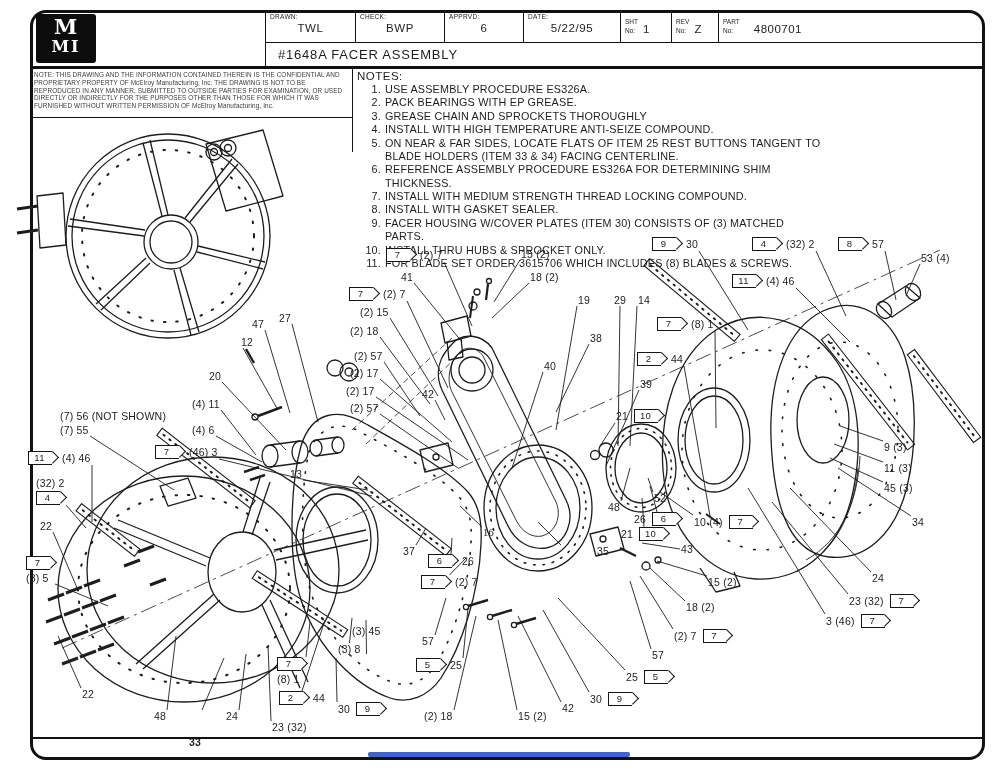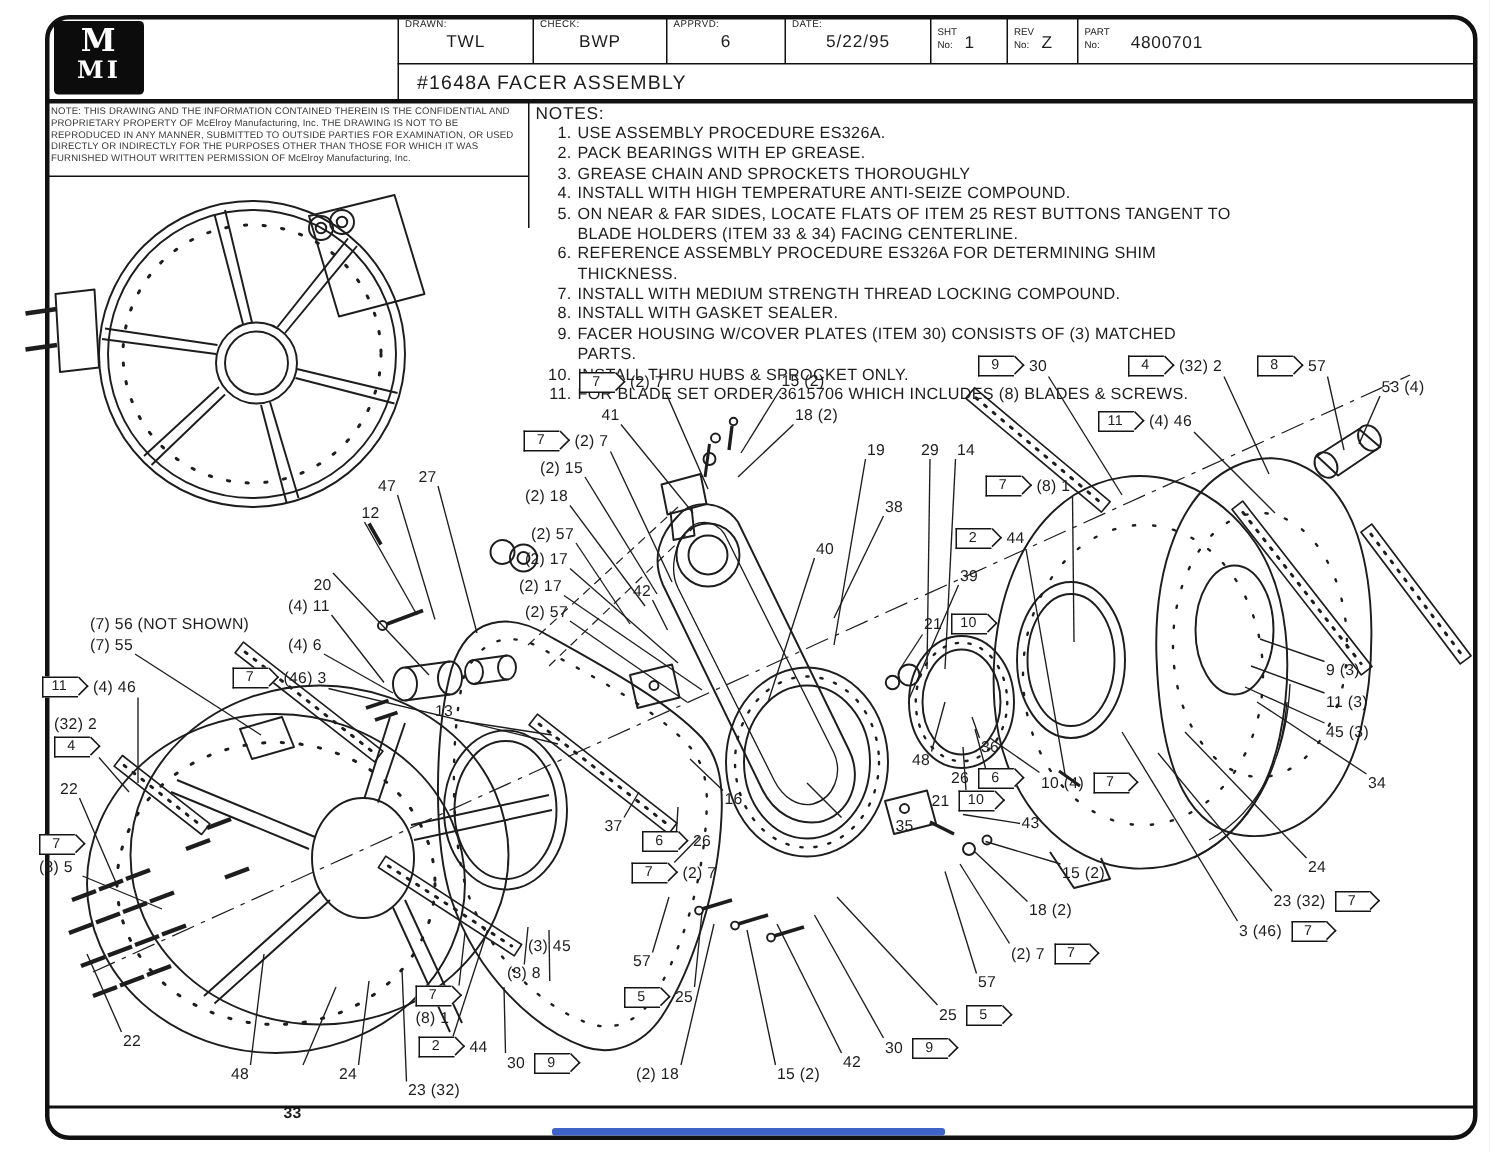--- a/index.html
+++ b/index.html
@@ -498,21 +498,21 @@
       </div>
       <div class="callout" style="left: 849px; top: 594px;">
         <span>23 (32)</span>
         <span class="flag">7</span>
       </div>
       <div class="callout" style="left: 826px; top: 614px;">
         <span>3 (46)</span>
         <span class="flag">7</span>
       </div>
       <div class="callout" style="left: 654px; top: 492px;">
-        <span>36</span>
+        <span>52</span>
       </div>
       <div class="callout" style="left: 608px; top: 501px;">
         <span>48</span>
       </div>
       <div class="callout" style="left: 634px; top: 512px;">
         <span>26</span>
         <span class="flag">6</span>
       </div>
       <div class="callout" style="left: 621px; top: 527px;">
         <span>21</span>
@@ -534,21 +534,21 @@
       <div class="callout" style="left: 674px; top: 629px;">
         <span>(2) 7</span>
         <span class="flag">7</span>
       </div>
       <div class="callout" style="left: 652px; top: 649px;">
         <span>57</span>
       </div>
       <div class="callout" style="left: 403px; top: 545px;">
         <span>37</span>
       </div>
-      <div class="callout" style="left: 483px; top: 527px;">
+      <div class="callout" style="left: 483px; top: 527px; font-family: Liberation Serif, serif;">
         <span>16</span>
       </div>
       <div class="callout" style="left: 428px; top: 554px;">
         <span class="flag">6</span>
         <span>26</span>
       </div>
       <div class="callout" style="left: 421px; top: 575px;">
         <span class="flag">7</span>
         <span>(2) 7</span>
       </div>
@@ -612,21 +612,21 @@
       </div>
       <div class="callout" style="left: 230px; top: 336px; margin-left: 11px;">
         <span>12</span>
       </div>
       <div class="callout" style="left: 252px; top: 318px;">
         <span>47</span>
       </div>
       <div class="callout" style="left: 279px; top: 312px;">
         <span>27</span>
       </div>
-      <div class="callout" style="left: 209px; top: 384px;">
+      <div class="callout" style="left: 209px; top: 370px;">
         <span>20</span>
       </div>
       <div class="callout" style="left: 290px; top: 468px;">
         <span>13</span>
       </div>
       <div class="callout" style="left: 82px; top: 688px;">
         <span>22</span>
       </div>
       <div class="callout" style="left: 154px; top: 710px;">
         <span>48</span>

